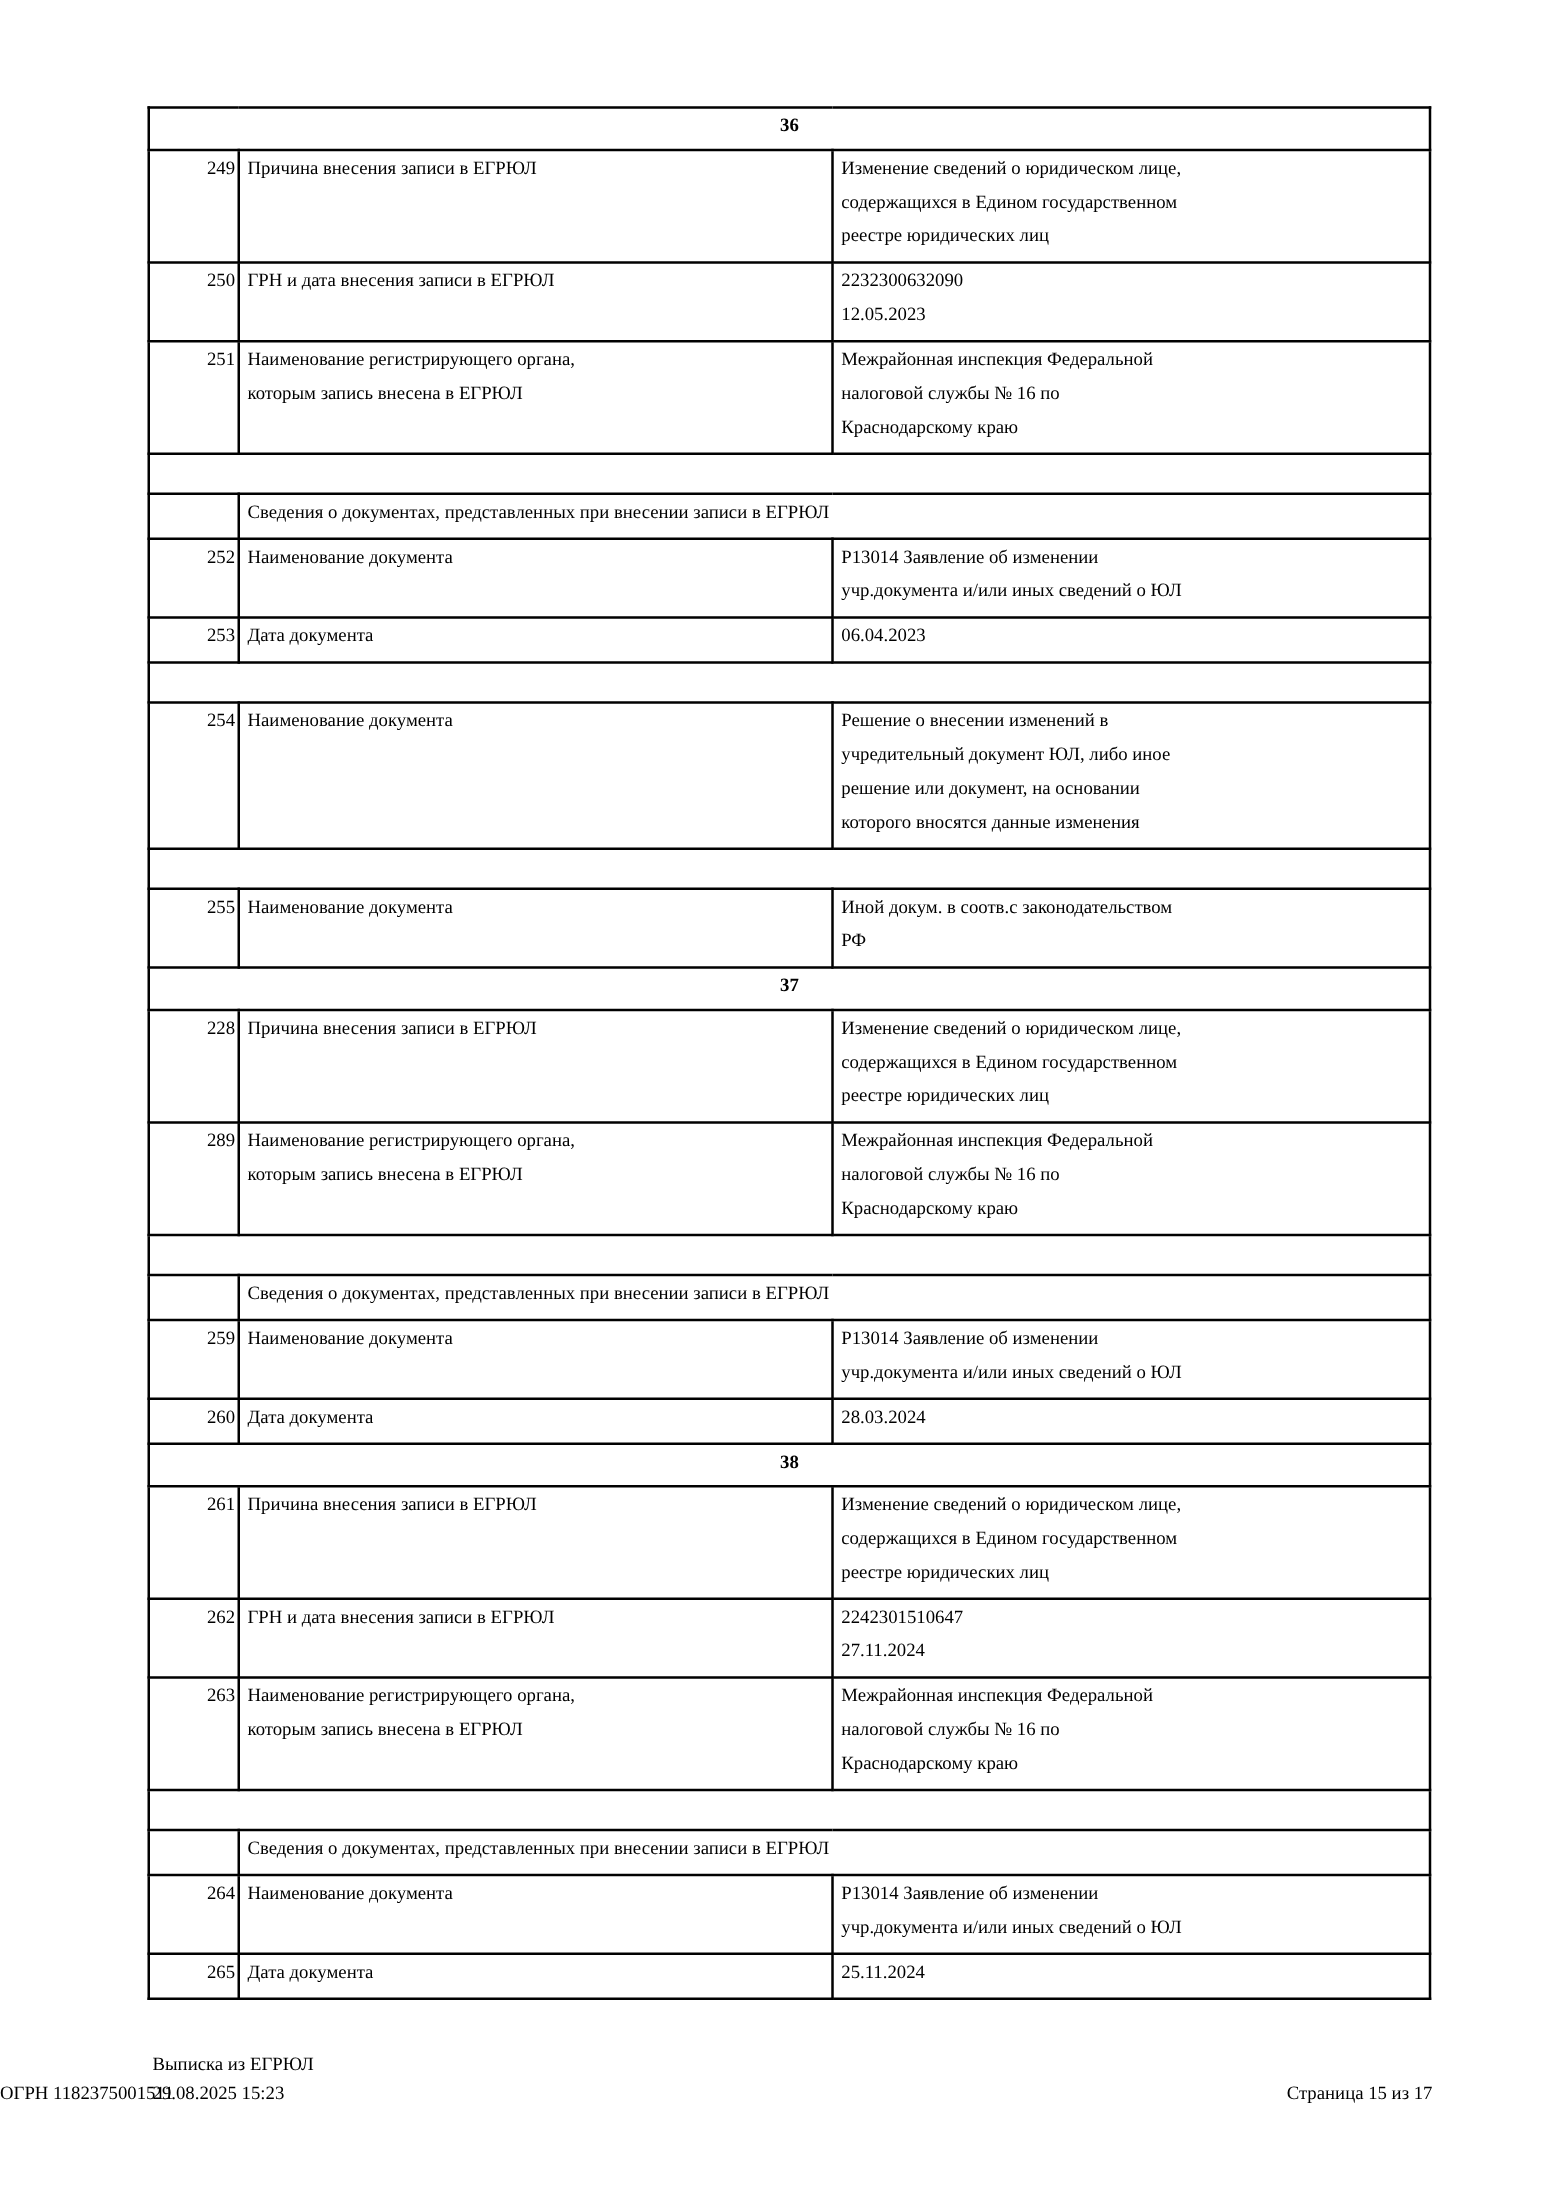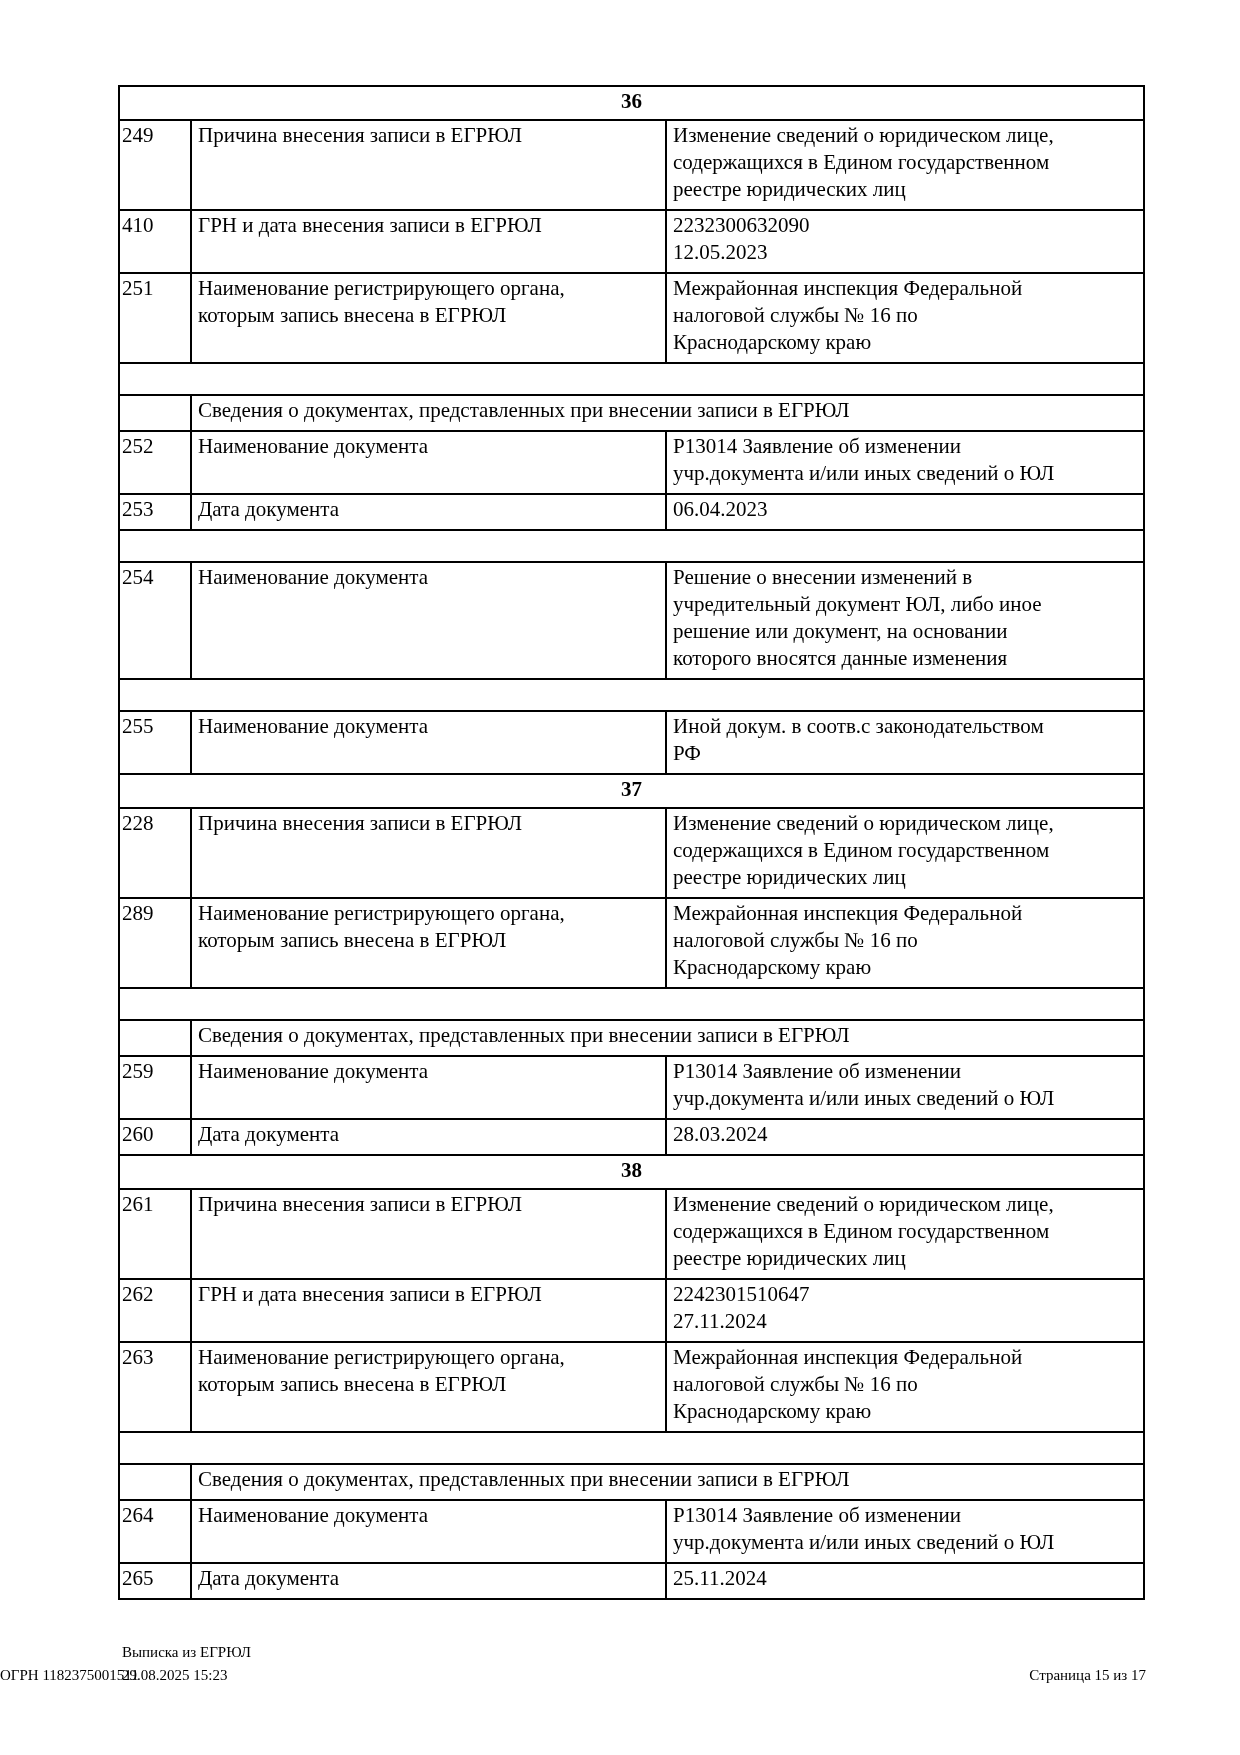--- a/index.html
+++ b/index.html
@@ -15,32 +15,32 @@
     color: #000;
     overflow: hidden;
   }
   .egrul-table {
     position: absolute;
     left: 118px;
     top: 85px;
     width: 1025px;
     border-collapse: collapse;
     table-layout: fixed;
-    font-size: 21px;
+    font-size: 15px;
     line-height: 27px;
   }
   .egrul-table td {
     border: 2px solid #000;
     vertical-align: top;
     padding: 1px 6px 6px 6px;
     white-space: pre-line;
     overflow: hidden;
   }
   .egrul-table td.num {
-    text-align: left;
+    text-align: right;
     padding-left: 2px;
     padding-right: 2px;
   }
   .egrul-table td.section {
     text-align: center;
     font-weight: bold;
     white-space: normal;
     padding: 1px 6px 4px 6px;
   }
   .egrul-table td.spacer {
@@ -88,21 +88,21 @@
         <td colspan="3" class="section">36</td>
       </tr>
       <tr>
         <td class="num">249</td>
         <td class="label">Причина внесения записи в ЕГРЮЛ</td>
         <td class="value">Изменение сведений о юридическом лице,
 содержащихся в Едином государственном
 реестре юридических лиц</td>
       </tr>
       <tr>
-        <td class="num">410</td>
+        <td class="num">250</td>
         <td class="label">ГРН и дата внесения записи в ЕГРЮЛ</td>
         <td class="value">2232300632090
 12.05.2023</td>
       </tr>
       <tr>
         <td class="num">251</td>
         <td class="label">Наименование регистрирующего органа,
 которым запись внесена в ЕГРЮЛ</td>
         <td class="value">Межрайонная инспекция Федеральной
 налоговой службы № 16 по

